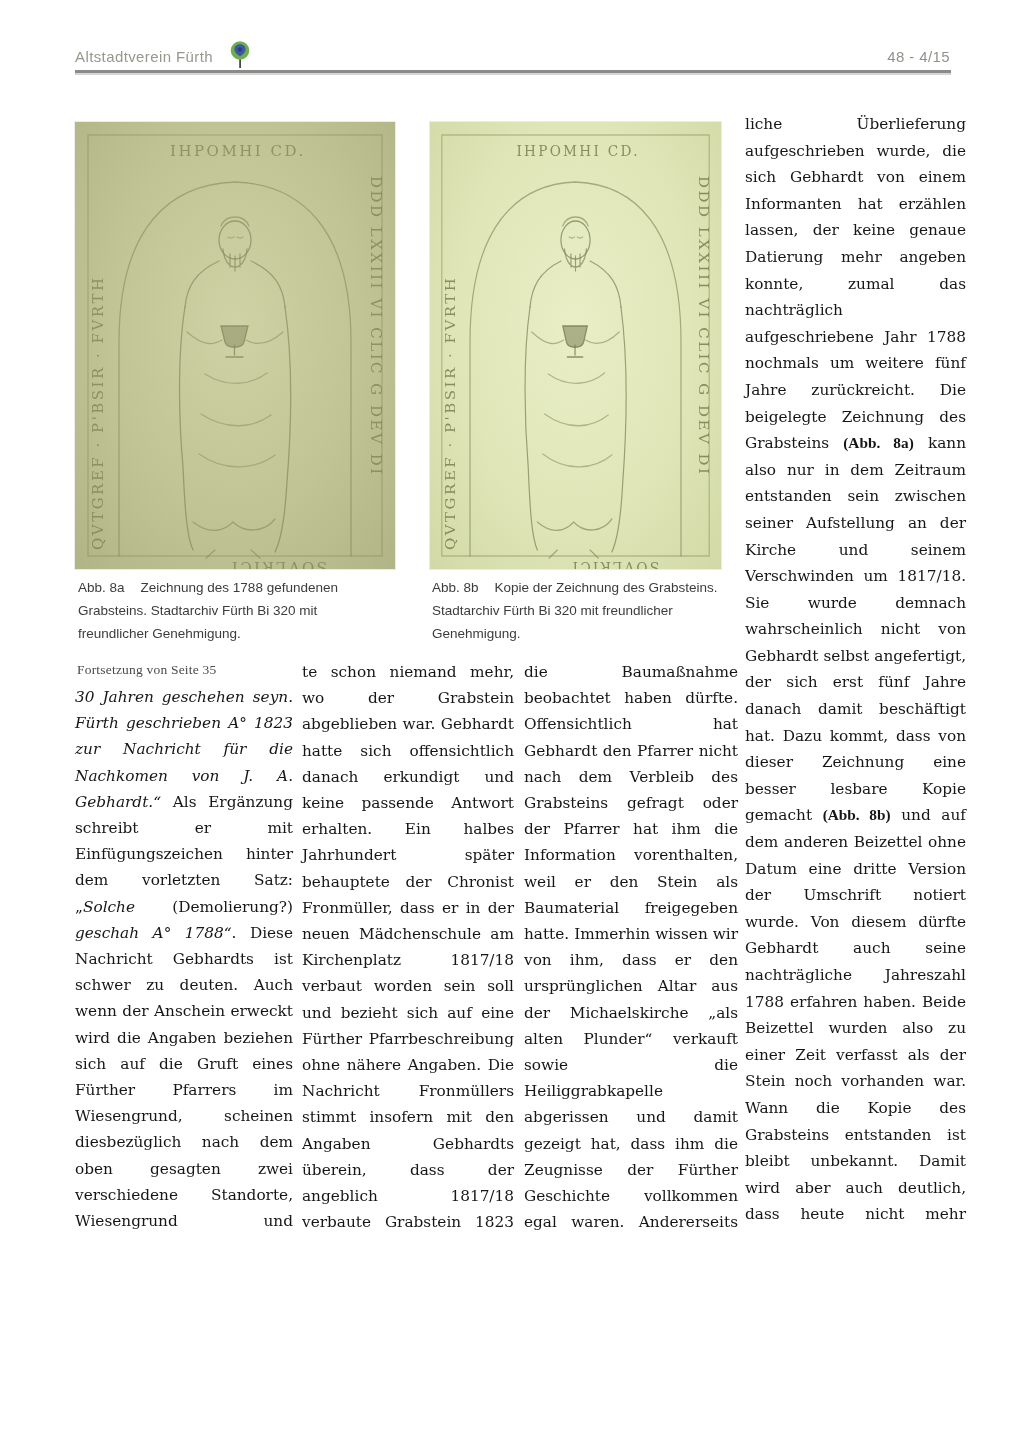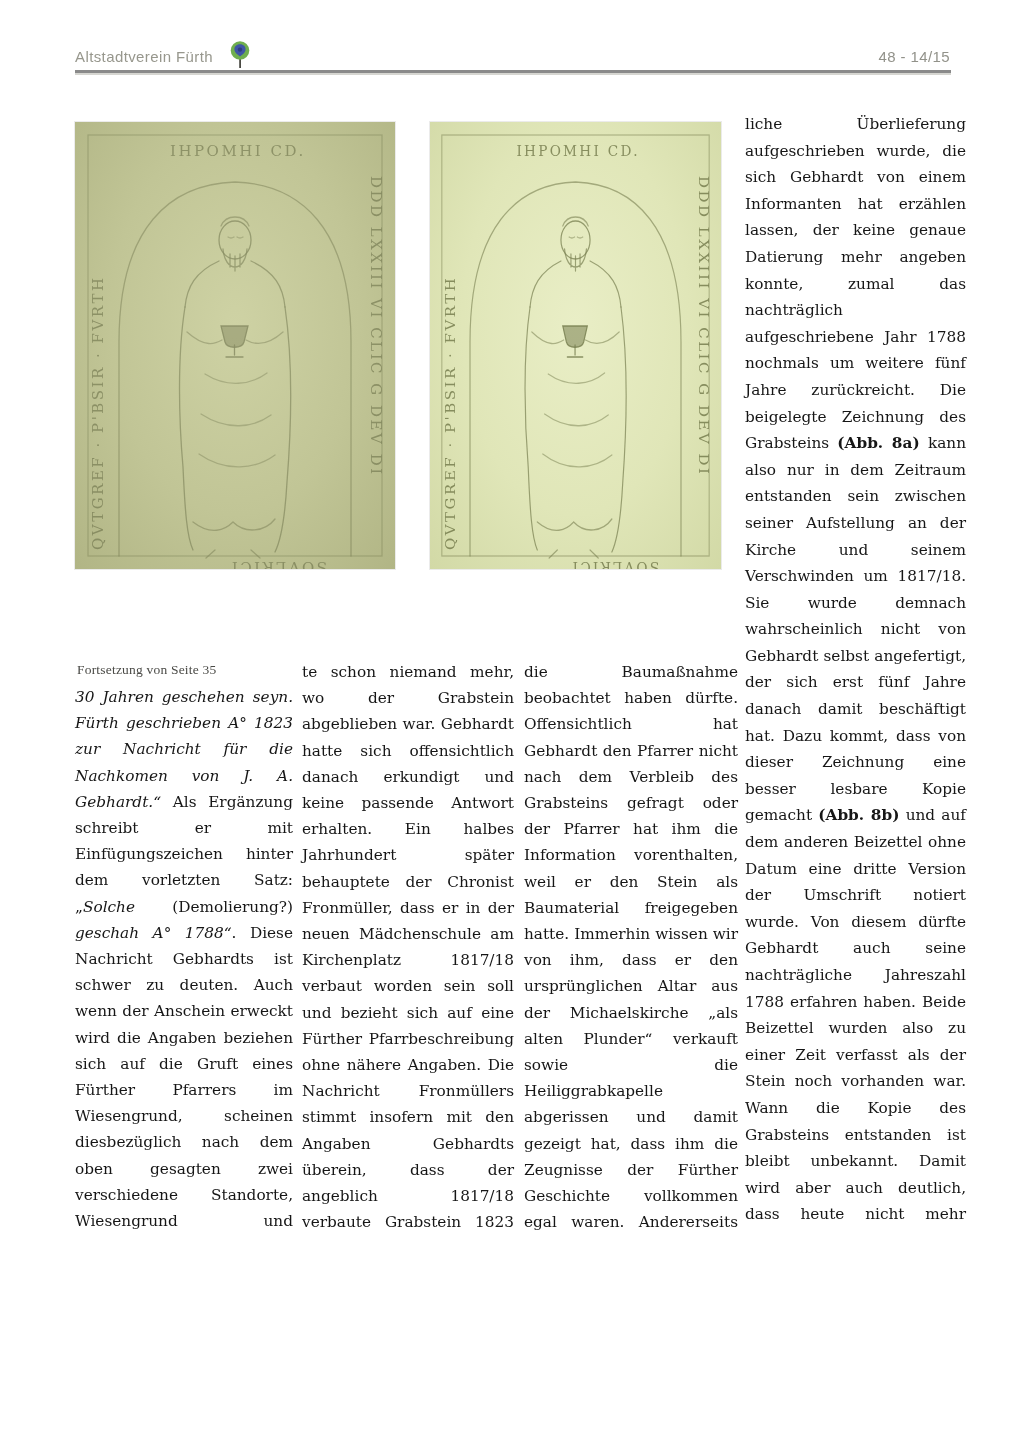--- a/index.html
+++ b/index.html
@@ -56,40 +56,40 @@
   .col{
     position:absolute;
     font-size:15.3px;line-height:26.2px;
     text-align:justify;color:#161616;
   }
   .col-1{left:75px;top:684px;width:218px;}
   .col-2{left:302px;top:659px;width:212px;}
   .col-3{left:524px;top:659px;width:214px;}
   .col-4{left:745px;top:111px;width:221px;line-height:26.6px;}
   .seg-italic{font-style:italic;margin-top:20px;}
-  .seg-bold{font-weight:bold;}
+  .seg-bold{font-weight:bold;font-family:Liberation Serif, serif;}
   
   .page-num{
     position:absolute;left:75px;top:1368px;
     font-size:15.5px;color:#1e1e1e;letter-spacing:1px;
   }
 </style>
 </head>
 <body>
 
 <div class="page">
 
   <div class="hdr-title">Altstadtverein Fürth</div>
   <svg class="hdr-logo" viewBox="0 0 24 30">
     <rect x="11.2" y="16" width="1.8" height="12" fill="#4a4a44"></rect>
     <circle cx="12" cy="10.5" r="9.3" fill="#6fae4e"></circle>
     <path d="M12 4.2 C15.6 4.2 17.6 6.6 17.6 9.2 C17.6 12.6 14.4 14.6 12 16.4 C9.6 14.6 6.4 12.6 6.4 9.2 C6.4 6.6 8.4 4.2 12 4.2 Z" fill="#3f55a6"></path>
     <circle cx="12" cy="9.6" r="2.2" fill="#2c3c7e"></circle>
   </svg>
-  <div class="hdr-issue">48 - 14/15</div>
+  <div class="hdr-issue">48 - 4/15</div>
   <div class="hdr-rule"></div>
 
   <svg width="0" height="0" style="position:absolute" aria-hidden="true">
     <defs>
       <g id="grabstein-sketch" fill="none" stroke="currentColor" stroke-width="1.3" stroke-linecap="round">
         <rect x="13" y="13" width="294" height="421" stroke-opacity="0.45"></rect>
         <path d="M44 434 V220 C44 104 96 62 160 60 C224 62 276 104 276 220 V434" stroke-opacity="0.6"></path>
         <ellipse cx="160" cy="118" rx="16" ry="19" stroke-opacity="0.75"></ellipse>
         <path d="M146 104 C151 92 169 92 174 104" stroke-opacity="0.6"></path>
         <path d="M153 115 q3 2 6 0 M162 115 q3 2 6 0" stroke-opacity="0.5"></path>
@@ -115,20 +115,26 @@
     <svg viewBox="0 0 320 447" preserveAspectRatio="none">
       <use href="#grabstein-sketch"></use>
     </svg>
   </div>
   <div class="fig fig-b">
     <svg viewBox="0 0 320 447" preserveAspectRatio="none">
       <use href="#grabstein-sketch"></use>
     </svg>
   </div>
 
+  <div class="caption caption-a">
+    <span class="cap-label">Abb. 8a</span><span>Zeichnung des 1788 gefundenen Grabsteins. Stadtarchiv Fürth Bi 320 mit freundlicher Genehmigung.</span>
+  </div>
+  <div class="caption caption-b">
+    <span class="cap-label">Abb. 8b</span><span>Kopie der Zeichnung des Grabsteins. Stadtarchiv Fürth Bi 320 mit freundlicher Genehmigung.</span>
+  </div>
 
   <div class="continuation">Fortsetzung von Seite 35</div>
 
   <div class="col col-1"><span class="seg-italic">30 Jahren geschehen seyn. Fürth geschrieben A° 1823 zur Nachricht für die Nachkomen von J. A. Gebhardt.“ </span><span>Als Ergänzung schreibt er mit Einfügungszeichen hinter dem vorletzten Satz: „</span><span class="seg-italic">Solche</span><span> (Demolierung?) </span><span class="seg-italic">geschah A° 1788“</span><span>. Diese Nachricht Gebhardts ist schwer zu deuten. Auch wenn der Anschein erweckt wird die Angaben beziehen sich auf die Gruft eines Fürther Pfarrers im Wiesengrund, scheinen diesbezüglich nach dem oben gesagten zwei verschiedene Standorte, Wiesengrund und Kirchenplatz, vermischt worden zu sein, weil deutlich wird, dass Gebhardt die Vorgänge nicht selbst beobachtet hat sondern sich hat erzählen lassen. Damit ist seine Aufzeichnung keine Quelle aus erster Hand. Als er 1823 die Nachricht niedergeschrieben hat, wuss-</span></div>
 
   <div class="col col-2">te schon niemand mehr, wo der Grabstein abgeblieben war. Gebhardt hatte sich offensichtlich danach erkundigt und keine passende Antwort erhalten. Ein halbes Jahrhundert später behauptete der Chronist Fronmüller, dass er in der neuen Mädchenschule am Kirchenplatz 1817/18 verbaut worden sein soll und bezieht sich auf eine Fürther Pfarrbeschreibung ohne nähere Angaben. Die Nachricht Fronmüllers stimmt insofern mit den Angaben Gebhardts überein, dass der angeblich 1817/18 verbaute Grabstein 1823 folglich nicht mehr an der Kirche gestanden hat. Die Information der Pfarrbeschreibung kann innerhalb dieses Zeitraums nur aus der Feder von Pfarrer G. T. Chr. Fronmüller (1782 – 1833) stammen, dem Großvater des Chronisten, der direkt am Kirchenplatz ansässig war und</div>
 
   <div class="col col-3">die Baumaßnahme beobachtet haben dürfte. Offensichtlich hat Gebhardt den Pfarrer nicht nach dem Verbleib des Grabsteins gefragt oder der Pfarrer hat ihm die Information vorenthalten, weil er den Stein als Baumaterial freigegeben hatte. Immerhin wissen wir von ihm, dass er den ursprünglichen Altar aus der Michaelskirche „als alten Plunder“ verkauft sowie die Heiliggrabkapelle abgerissen und damit gezeigt hat, dass ihm die Zeugnisse der Fürther Geschichte vollkommen egal waren. Andererseits kann man nicht ausschließen, dass Pfarrer Fronmüller den Grabstein des katholischen Geistlichen aus der Zeit vor der Reformation nicht explizit gewürdigt sehen wollte. Auch die Vermutung, dass die „Demolierung“ 25 bis 30 Jahren zuvor stattgefunden habe, legt nahe, dass hier eine münd-</div>
 
   <div class="col col-4"><span>liche Überlieferung aufgeschrieben wurde, die sich Gebhardt von einem Informanten hat erzählen lassen, der keine genaue Datierung mehr angeben konnte, zumal das nachträglich aufgeschriebene Jahr 1788 nochmals um weitere fünf Jahre zurückreicht. Die beigelegte Zeichnung des Grabsteins </span><span class="seg-bold">(Abb. 8a)</span><span> kann also nur in dem Zeitraum entstanden sein zwischen seiner Aufstellung an der Kirche und seinem Verschwinden um 1817/18. Sie wurde demnach wahrscheinlich nicht von Gebhardt selbst angefertigt, der sich erst fünf Jahre danach damit beschäftigt hat. Dazu kommt, dass von dieser Zeichnung eine besser lesbare Kopie gemacht </span><span class="seg-bold">(Abb. 8b)</span><span> und auf dem anderen Beizettel ohne Datum eine dritte Version der Umschrift notiert wurde. Von diesem dürfte Gebhardt auch seine nachträgliche Jahreszahl 1788 erfahren haben. Beide Beizettel wurden also zu einer Zeit verfasst als der Stein noch vorhanden war. Wann die Kopie des Grabsteins entstanden ist bleibt unbekannt. Damit wird aber auch deutlich, dass heute nicht mehr nachvollziehbar ist, wann wer was am Original korrekt nachgezeichnet und dokumentiert hat. Die vorläufige Lesart (Ergänzungen in Klammern) der Umschrift kann hier mit „IN DOM(i)NE C(hristi) D(efunctus est), (M) CCCLXXIII VI C(alendas) I(u)L(ias) IBI(dem) C(E) DRVDIS OVLRICI (H?) CIENTGREF PL(e)B(anu)S IN FURTI (h?)“ wiedergegeben werden, was über-</span></div>

